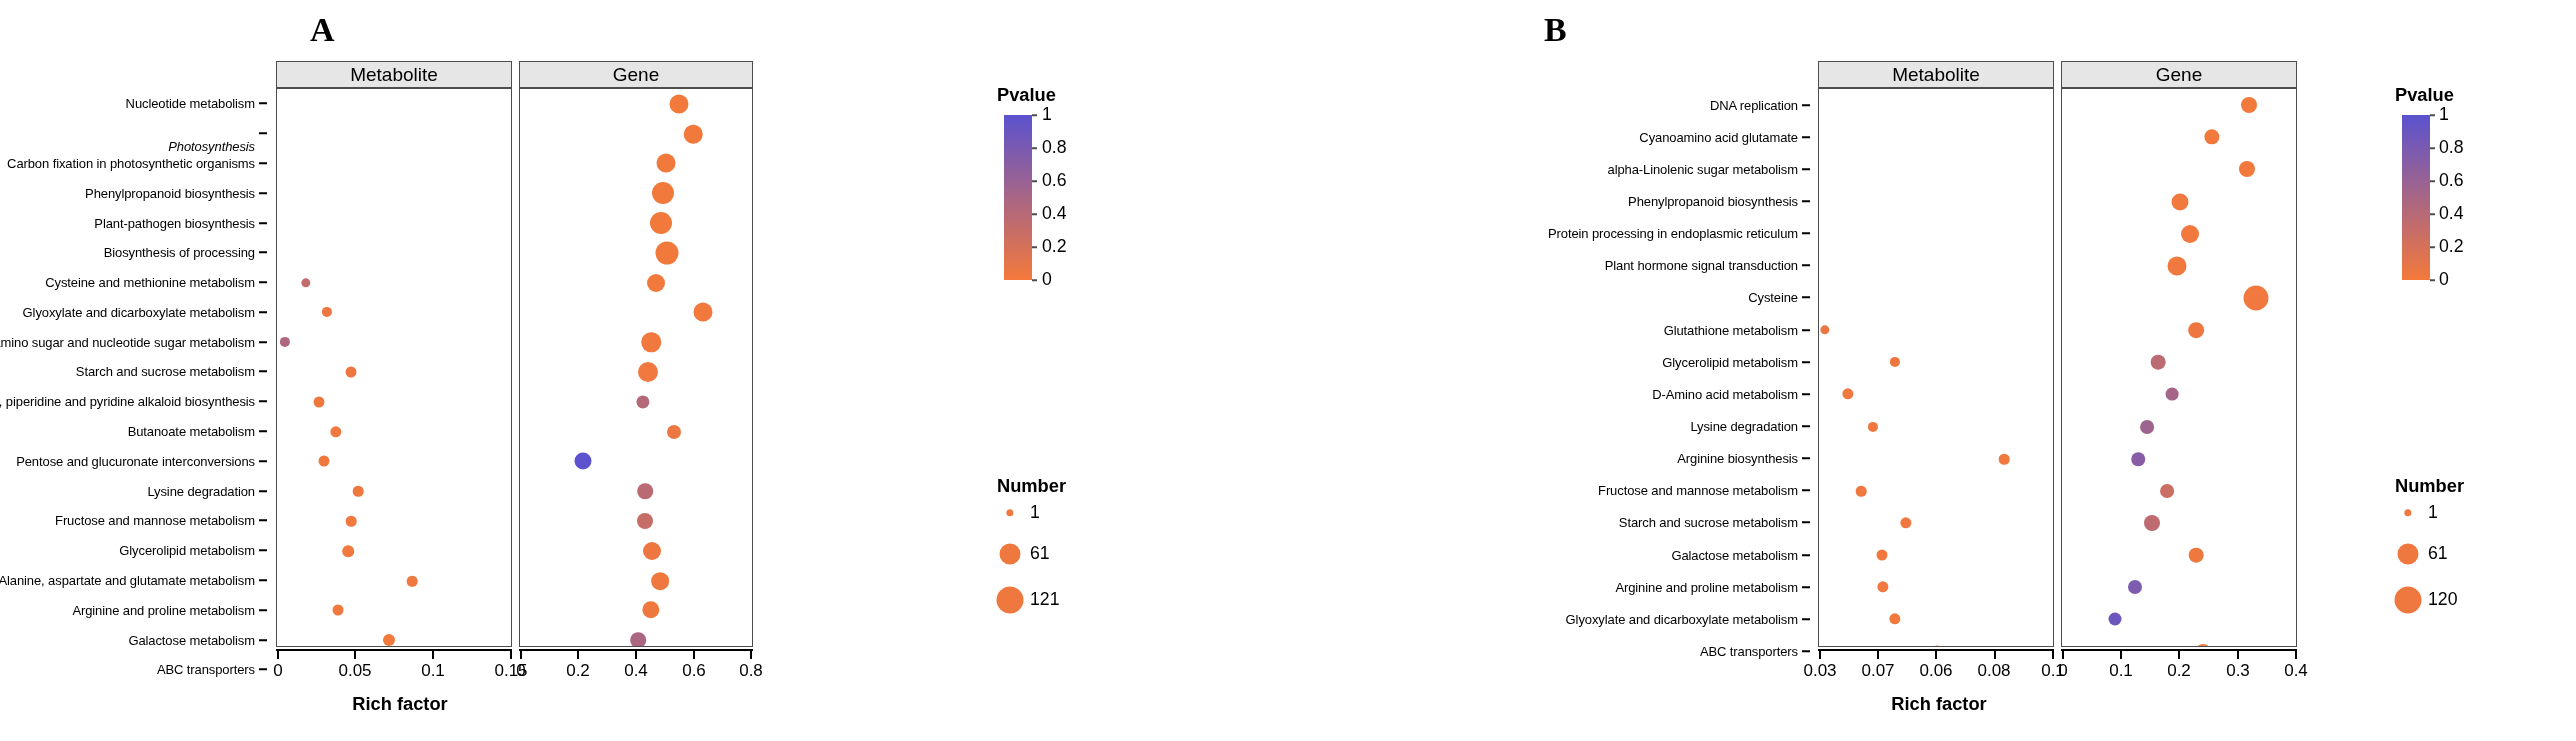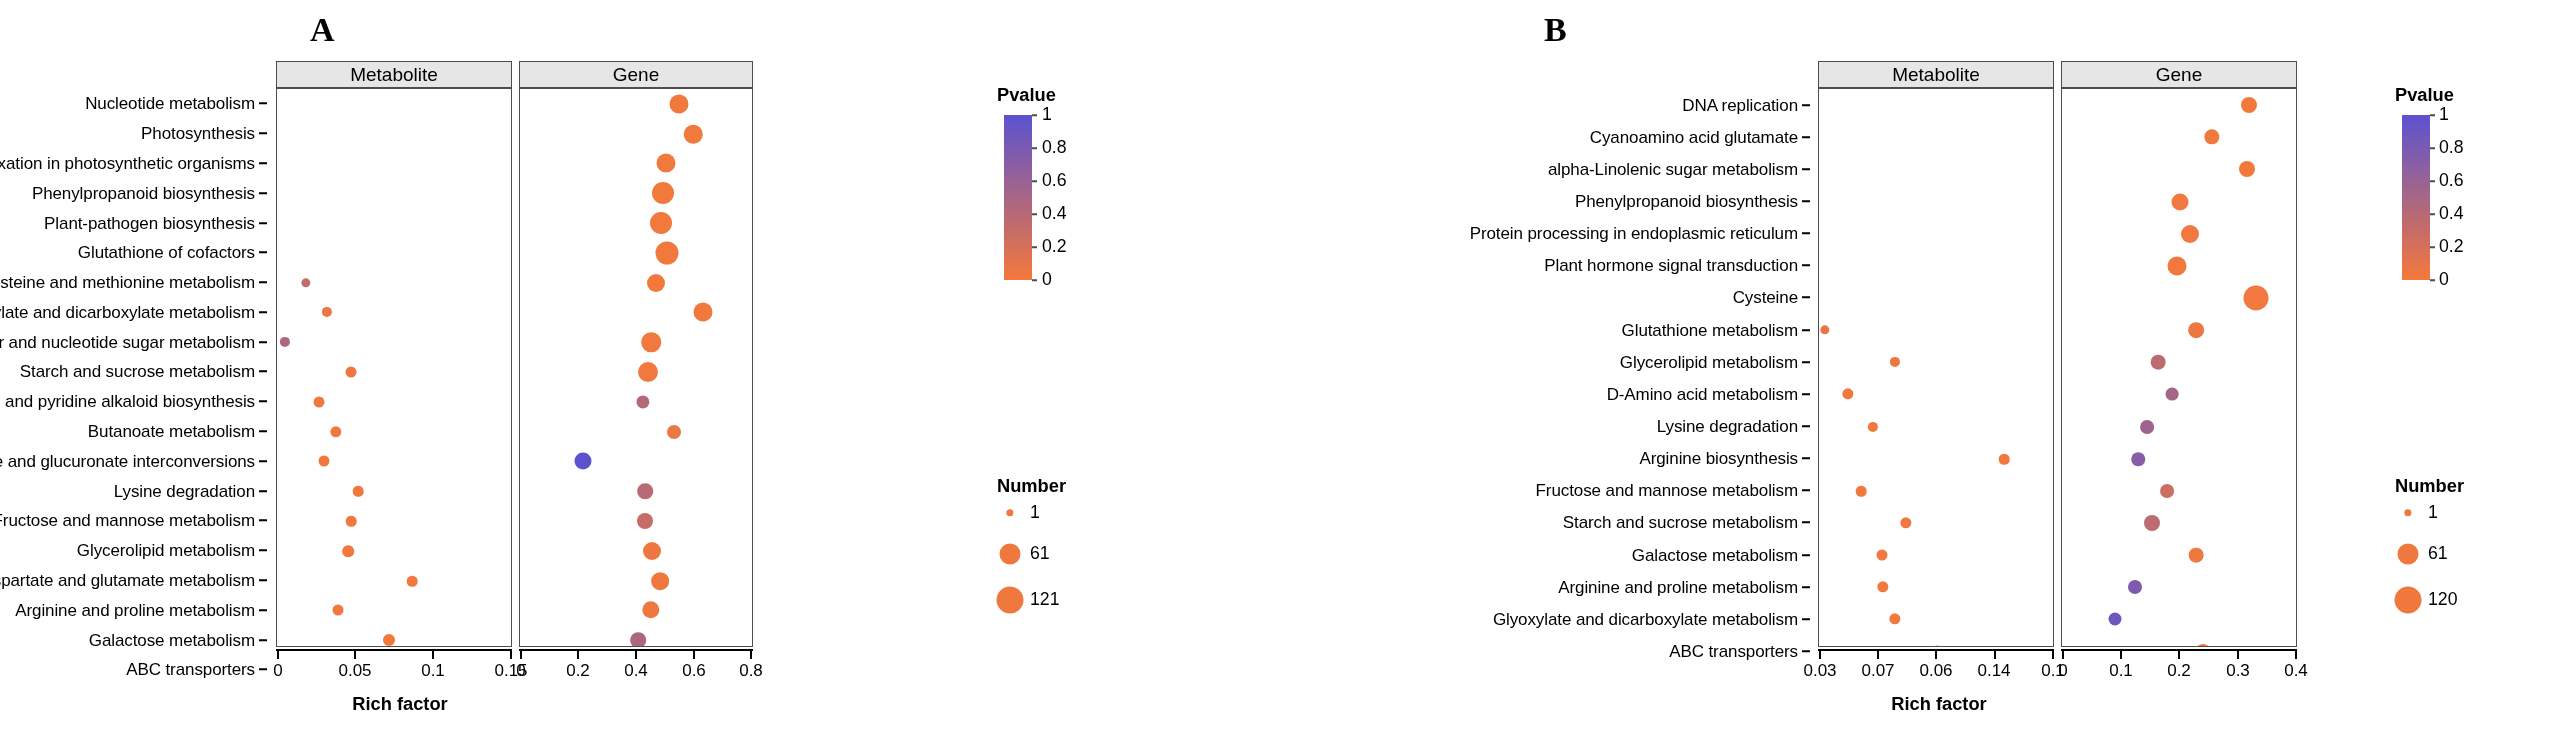--- a/index.html
+++ b/index.html
@@ -5,21 +5,21 @@
 <style>
   html,body{margin:0;padding:0;background:#ffffff;}
   body{width:2576px;height:741px;font-family:"Liberation Sans",sans-serif;color:#000;overflow:hidden;}
   .figure{position:relative;width:2576px;height:741px;background:#fff;}
 
   .panel{position:absolute;top:0;height:741px;}
   .panel-letter{position:absolute;font-family:"Liberation Serif",serif;font-weight:bold;font-size:34px;line-height:1;color:#000;}
 
   
   .ylabels{position:absolute;text-align:right;}
-  .ylabel{position:absolute;right:0;font-size:17px;line-height:1;white-space:nowrap;color:#000;
+  .ylabel{position:absolute;right:0;font-size:13px;line-height:1;white-space:nowrap;color:#000;
           transform:translateY(-50%);letter-spacing:-0.1px;}
   .ytick{position:absolute;width:7.7px;height:1.5px;background:#000;transform:translateY(-50%);}
 
   
   .facet{position:absolute;}
   .strip{position:absolute;left:0;top:0;width:100%;box-sizing:border-box;
          background:#e6e6e6;border:1.5px solid #4d4d4d;height:27px;
          display:flex;align-items:center;justify-content:center;}
   .strip span{font-size:19px;line-height:1;color:#000;}
   .plotbox{position:absolute;left:0;box-sizing:border-box;border:1.5px solid #4d4d4d;background:#fff;overflow:hidden;}
@@ -44,29 +44,29 @@
 </head>
 <body>
 
 <div class="figure">
 
   <div class="panel" id="panelA" style="left:0;width:1321px;">
     <div class="panel-letter" style="left:310px;top:13px;">A</div>
     <div class="ylabels" id="A-ylabels" style="left: 0px; top: 0px; width: 268px; height: 741px;">
         <div class="ylabel" style="top: 103px; right: 13px;">Nucleotide metabolism</div>
         <div class="ytick" style="top: 103px; right: 1.2px;"></div>
-        <div class="ylabel" style="top: 133px; right: 13px;">Photosynthesis</div>
+        <div class="ylabel" style="top: 146px; right: 13px; font-style: italic;">Photosynthesis</div>
         <div class="ytick" style="top: 133px; right: 1.2px;"></div>
         <div class="ylabel" style="top: 163px; right: 13px;">Carbon fixation in photosynthetic organisms</div>
         <div class="ytick" style="top: 163px; right: 1.2px;"></div>
         <div class="ylabel" style="top: 193px; right: 13px;">Phenylpropanoid biosynthesis</div>
         <div class="ytick" style="top: 193px; right: 1.2px;"></div>
         <div class="ylabel" style="top: 223px; right: 13px;">Plant-pathogen biosynthesis</div>
         <div class="ytick" style="top: 223px; right: 1.2px;"></div>
-        <div class="ylabel" style="top: 252px; right: 13px;">Glutathione of cofactors</div>
+        <div class="ylabel" style="top: 252px; right: 13px;">Biosynthesis of processing</div>
         <div class="ytick" style="top: 252px; right: 1.2px;"></div>
         <div class="ylabel" style="top: 282px; right: 13px;">Cysteine and methionine metabolism</div>
         <div class="ytick" style="top: 282px; right: 1.2px;"></div>
         <div class="ylabel" style="top: 312px; right: 13px;">Glyoxylate and dicarboxylate metabolism</div>
         <div class="ytick" style="top: 312px; right: 1.2px;"></div>
         <div class="ylabel" style="top: 342px; right: 13px;">Amino sugar and nucleotide sugar metabolism</div>
         <div class="ytick" style="top: 342px; right: 1.2px;"></div>
         <div class="ylabel" style="top: 371px; right: 13px;">Starch and sucrose metabolism</div>
         <div class="ytick" style="top: 371px; right: 1.2px;"></div>
         <div class="ylabel" style="top: 401px; right: 13px;">Tropane, piperidine and pyridine alkaloid biosynthesis</div>
@@ -244,21 +244,21 @@
           </div>
         </div>
         <div class="xaxis" style="left: 497px; top: 649px; width: 236px;"></div>
         <div class="xtick" style="left: 498px; top: 651px;"></div>
         <div class="xticklab" style="left: 499px; top: 662px;">0.03</div>
         <div class="xtick" style="left: 556px; top: 651px;"></div>
         <div class="xticklab" style="left: 557px; top: 662px;">0.07</div>
         <div class="xtick" style="left: 614px; top: 651px;"></div>
         <div class="xticklab" style="left: 615px; top: 662px;">0.06</div>
         <div class="xtick" style="left: 673px; top: 651px;"></div>
-        <div class="xticklab" style="left: 673px; top: 662px;">0.14</div>
+        <div class="xticklab" style="left: 673px; top: 662px;">0.08</div>
         <div class="xtick" style="left: 731px; top: 651px;"></div>
         <div class="xticklab" style="left: 732px; top: 662px;">0.1</div>
         <div class="facet" style="left: 740px; top: 61px; width: 236px; height: 586px;">
           <div class="strip">
             <span>Gene</span>
           </div>
           <div class="plotbox" style="top: 27px; width: 236px; height: 559px;">
             <div class="pt" title="DNA replication | Rich factor 0.318 | Pvalue 0.01 | Number 29" style="left: 187px; top: 16px; width: 16px; height: 16px; background: rgb(242, 121, 60);"></div>
             <div class="pt" title="Cyanoamino acid metabolism | Rich factor 0.255 | Pvalue 0.01 | Number 25" style="left: 150px; top: 48px; width: 15.3px; height: 15.3px; background: rgb(242, 121, 60);"></div>
             <div class="pt" title="alpha-Linolenic acid metabolism | Rich factor 0.315 | Pvalue 0.01 | Number 29" style="left: 185px; top: 80px; width: 16px; height: 16px; background: rgb(242, 121, 60);"></div>

